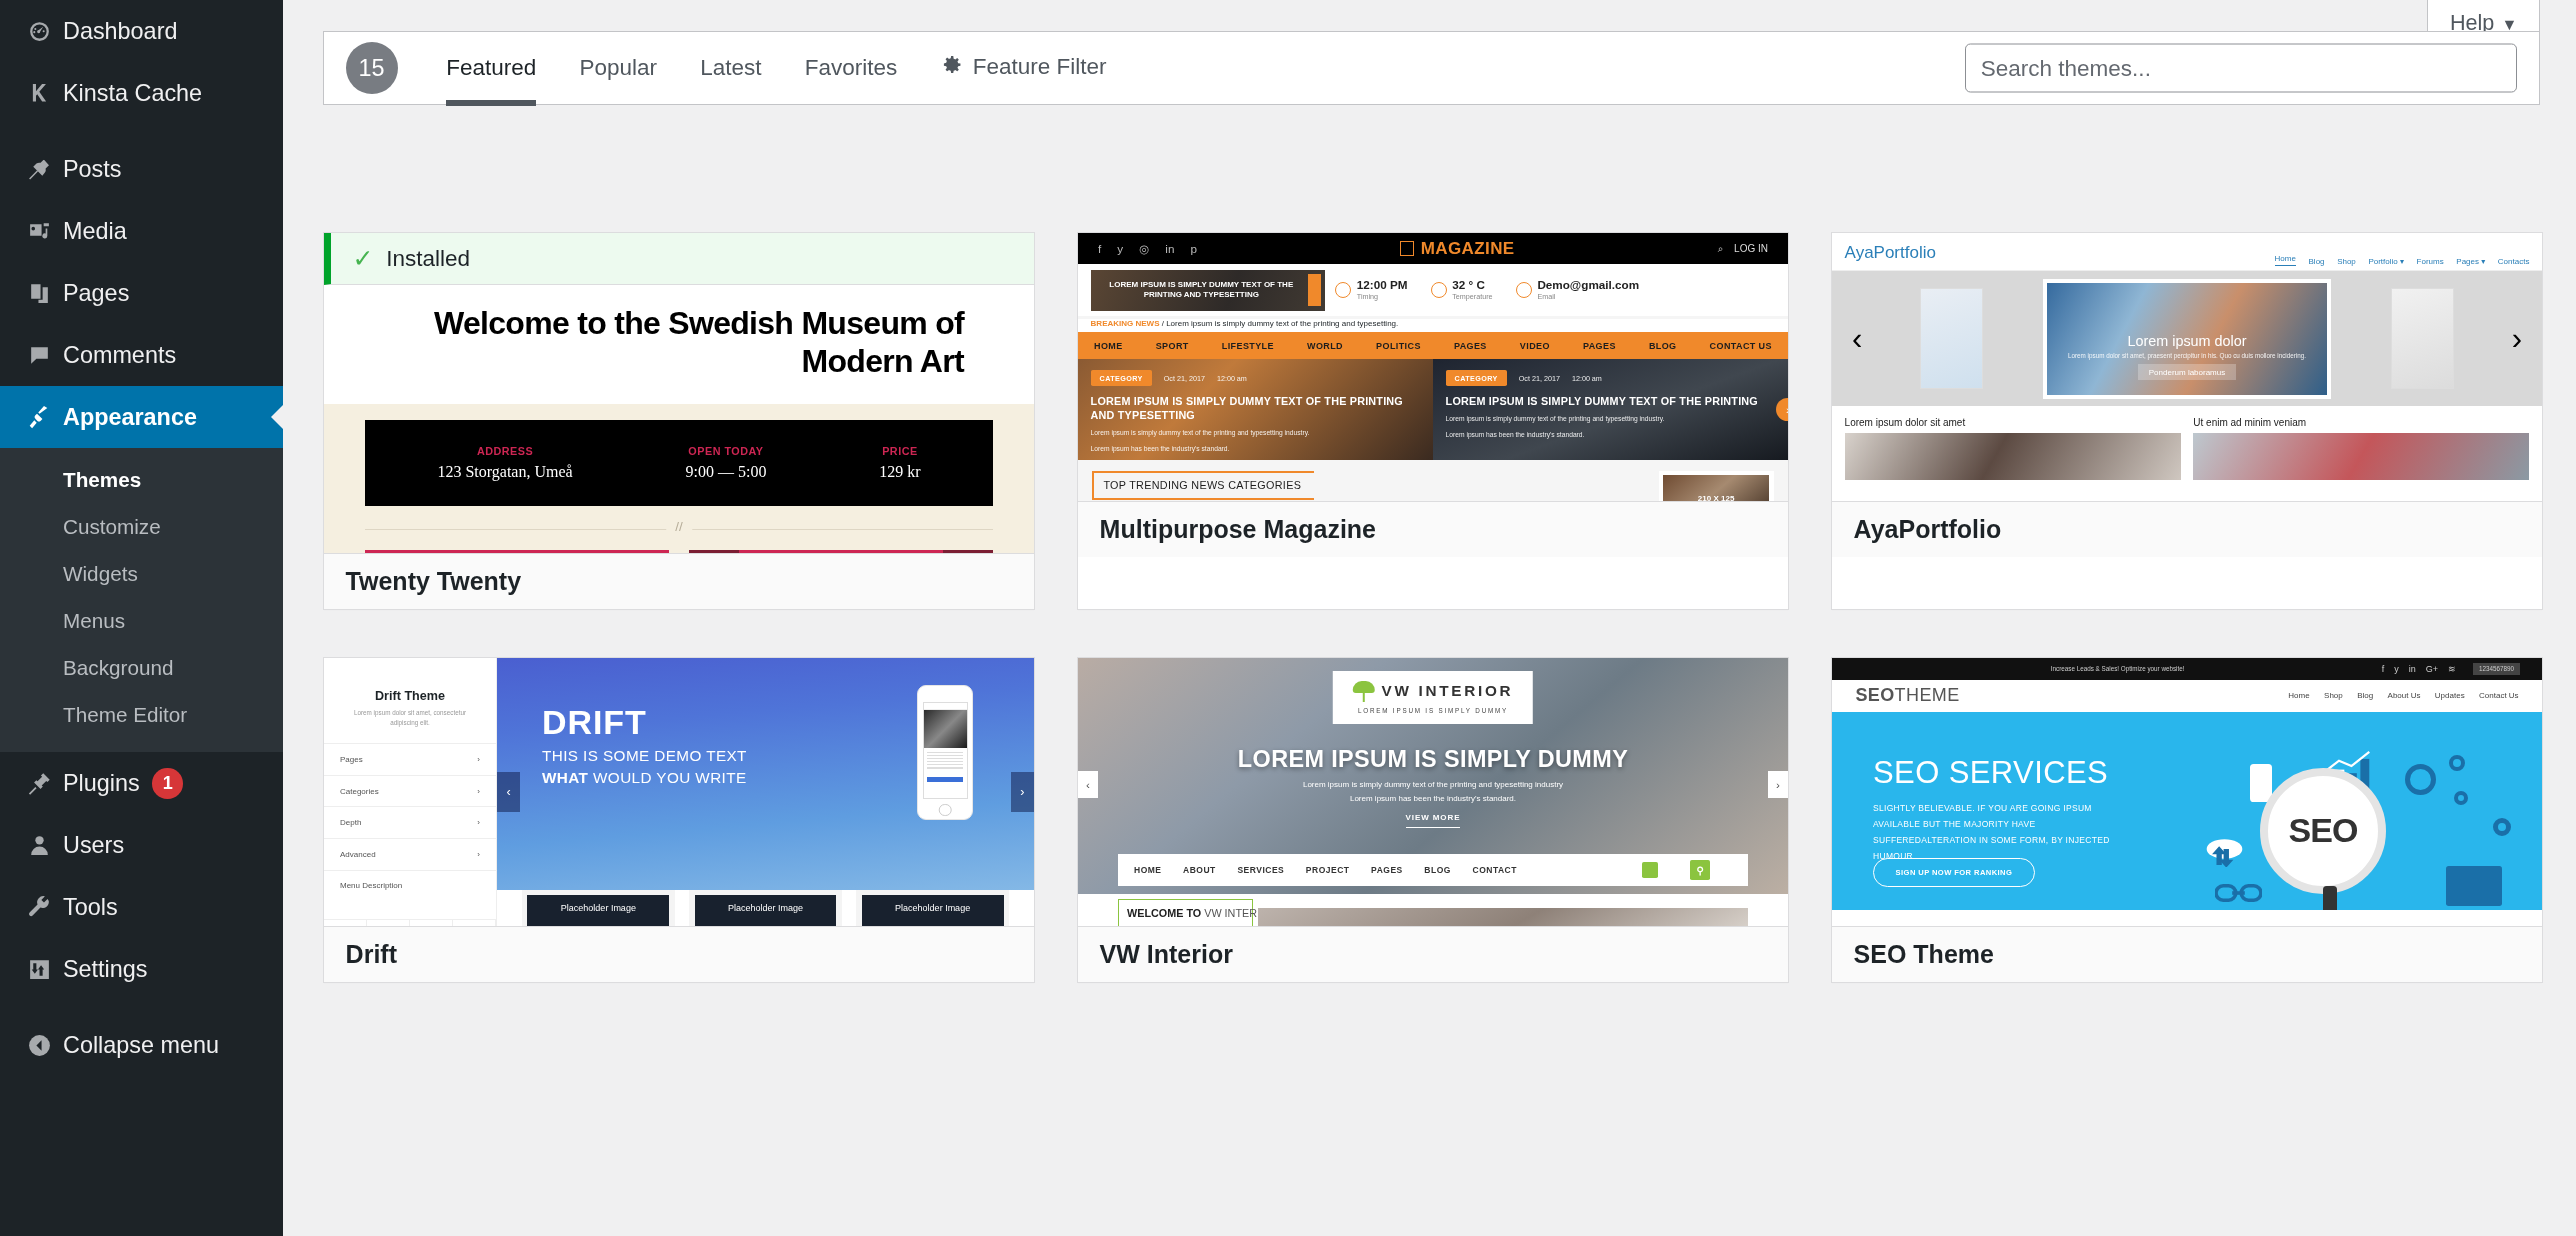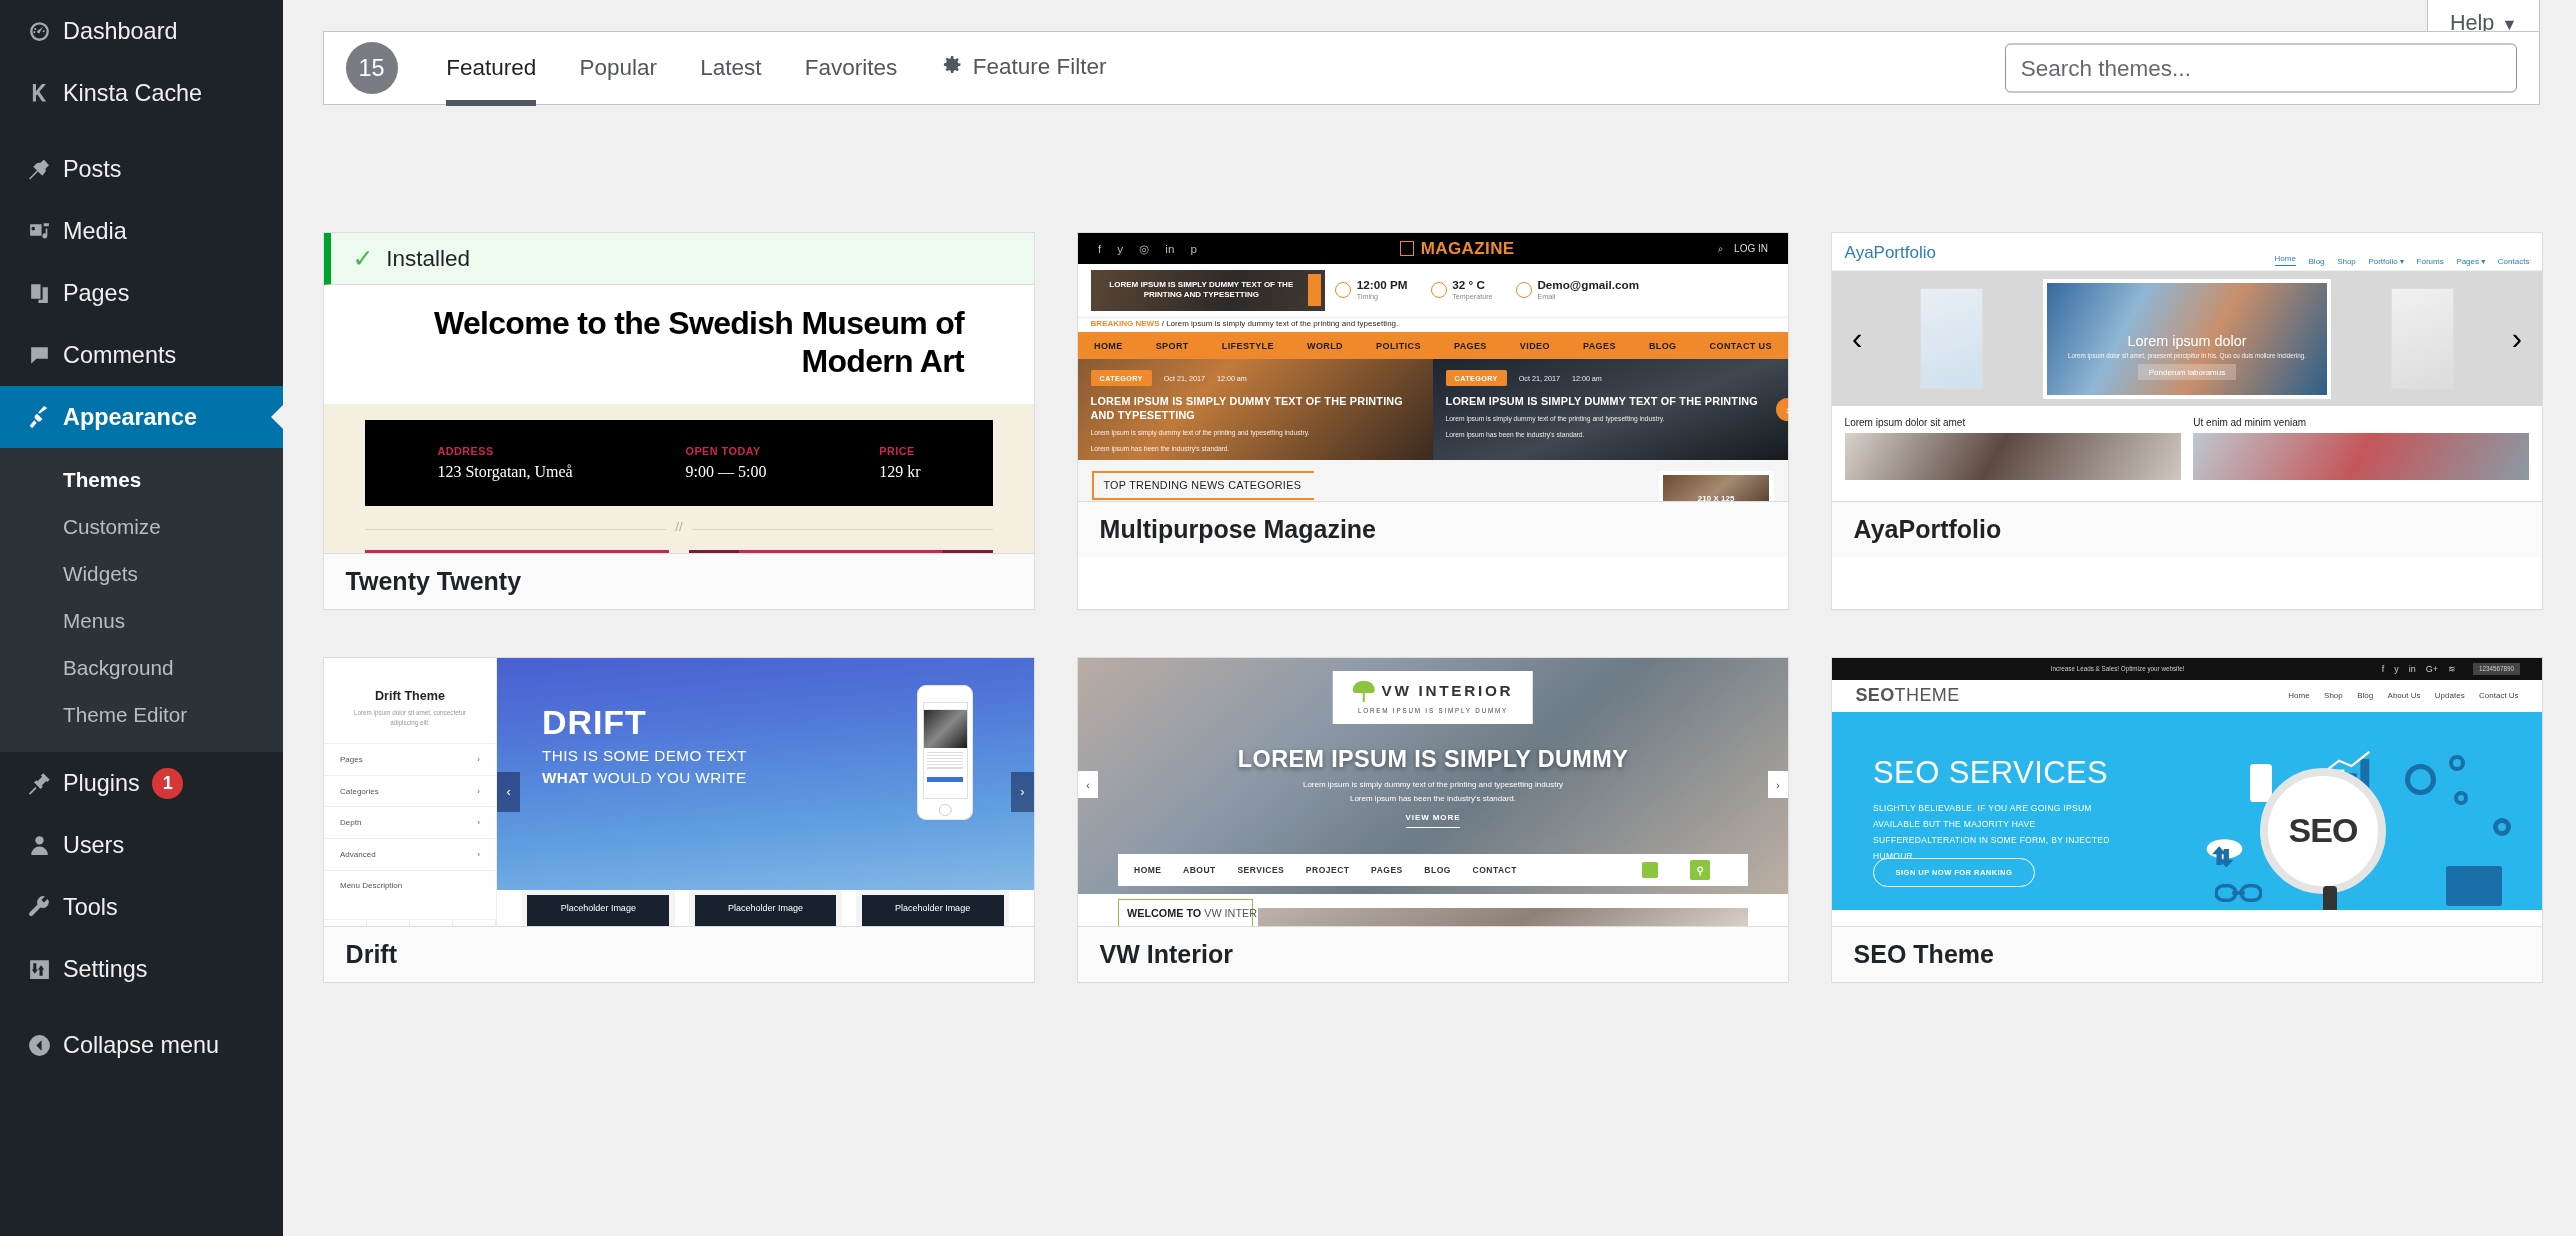--- a/index.html
+++ b/index.html
@@ -97,21 +97,21 @@
     cursor: pointer; position: relative; white-space: nowrap;
   }
   .filter-link.current { color: #1d2327; }
   .filter-link.current::after {
     content: ""; position: absolute; left: 21.6px; right: 21.6px; bottom: -1.8px;
     height: 6.3px; background: #50575e;
   }
   .filter-link .gear { margin-right: 9px; display:inline-block; vertical-align:-2.7px; }
   .search-box {
     position: absolute; right: 21.6px; top: 50%; transform: translateY(-50%);
-    width: 512px; height: 49px;
+    width: 552px; height: 49px;
     border: 0.9px solid #8c8f94; border-radius: 5.4px;
     background: #fff;
     font-size: 22.5px; color: #646970; padding: 0 14.4px;
     display: flex; align-items: center;
     font-family: "Liberation Sans", sans-serif;
   }
 
   
   .theme-browser {
     position: absolute; left: 40px; top: 232px;
@@ -148,21 +148,21 @@
   .tt-hero h1 {
     font-size: 32px; line-height: 1.18; font-weight: 800;
     letter-spacing: -0.7px; color:#000;
     font-family: "Liberation Sans", sans-serif;
   }
   .tt-lower { background:#f5efe0; padding: 16px 41px 0 41px; height:165px; }
   .tt-black {
     background:#000; height:86px; display:flex; align-items:center;
     justify-content: space-around; color:#fff; padding: 0 16px;
   }
-  .tt-col { }
+  .tt-col { text-align:center; }
   .tt-col .lbl { color:#cd2653; font-size:10.8px; font-weight:700; letter-spacing:0.5px; }
   .tt-col .val { font-size:16px; margin-top:5.4px; font-family:"Liberation Serif", serif; }
   .tt-rule { position:relative; height:0.9px; background:#ded6c4; margin: 23.4px 0 0 0; }
   .tt-rule span {
     position:absolute; left:50%; top:-10px; transform:translateX(-50%);
     background:#f5efe0; padding:0 9px; color:#b7ae9a; font-size:13.5px;
   }
   .tt-cards { display:flex; gap:20px; margin-top:20px; }
   .tt-card { height:43px; flex:1; background:#cd2653; }
   .tt-card.b { background: #7b1e33; position:relative; overflow:hidden; }

